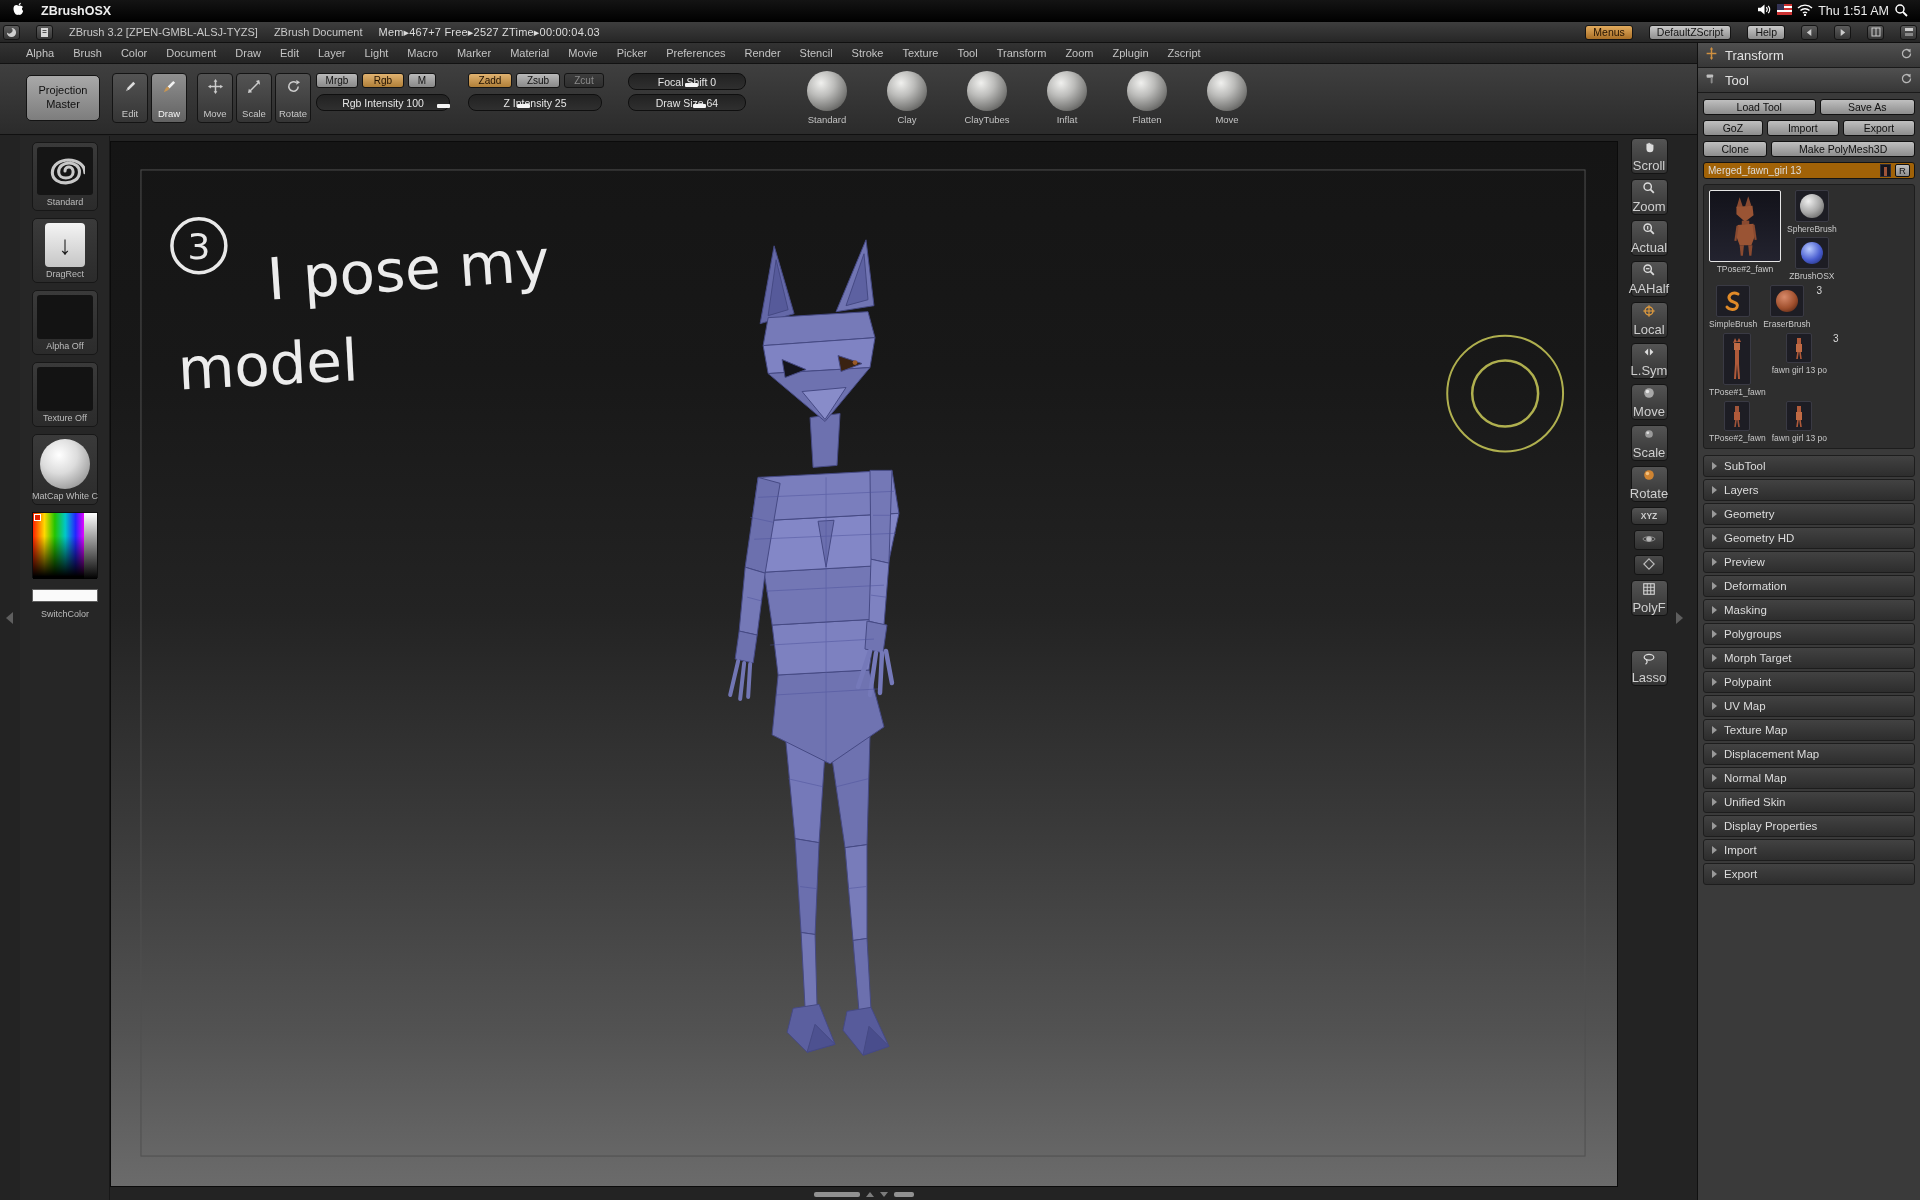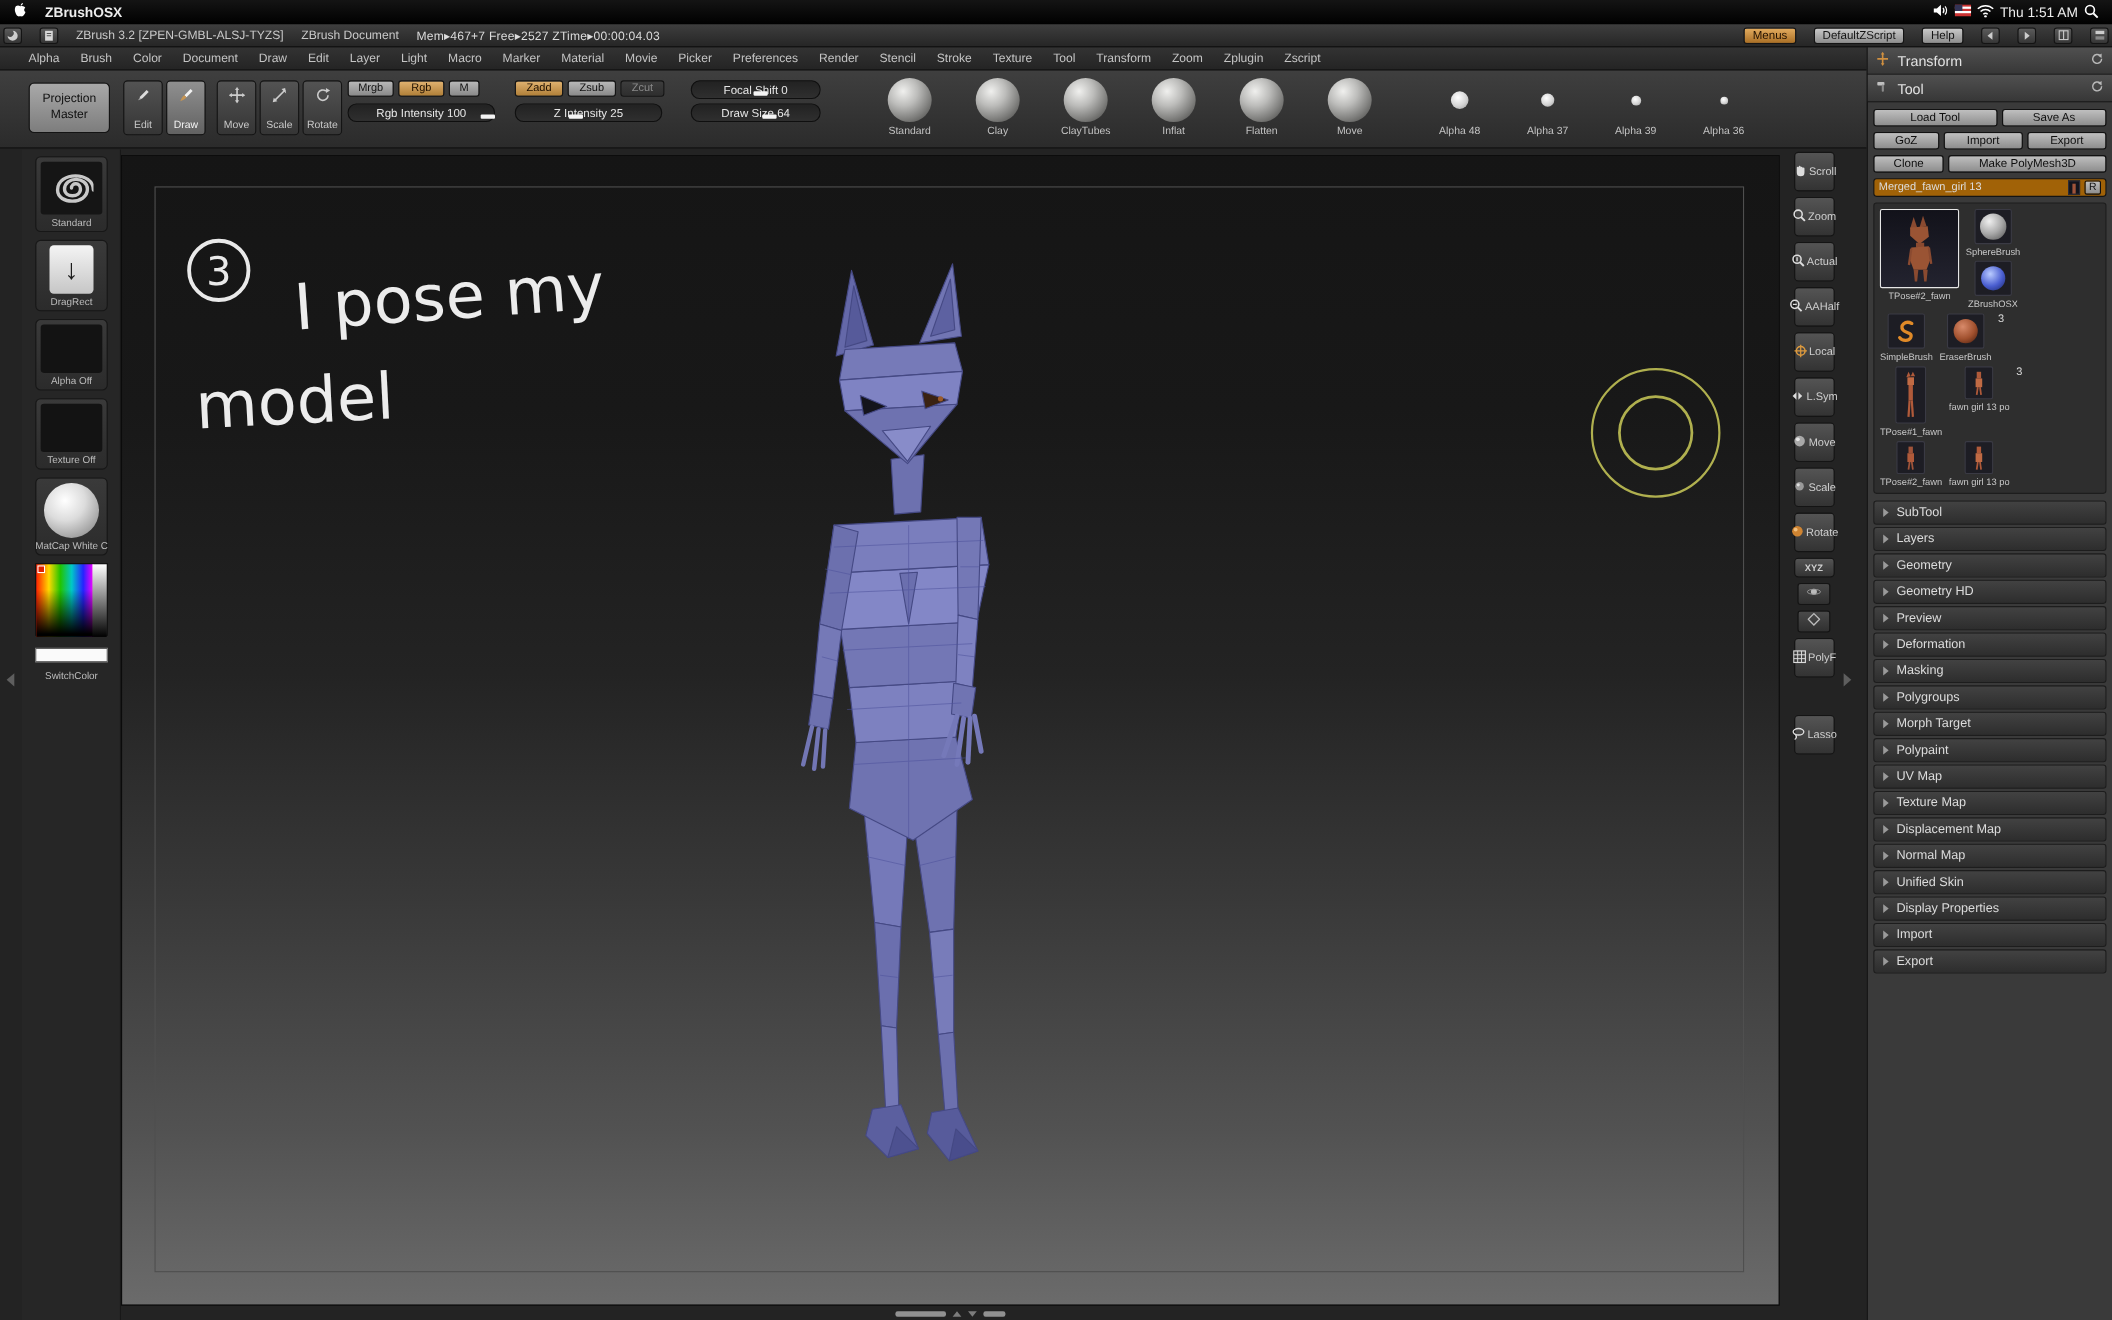--- a/index.html
+++ b/index.html
@@ -68,21 +68,21 @@
 .canvas svg.main{position:absolute;inset:0;width:100%;height:100%}
 .bottom-strip{position:absolute;left:110px;top:1189px;width:1508px;height:11px;display:flex;align-items:center;justify-content:center;gap:6px;z-index:15}
 .sb-bar{height:5px;background:#919191;border-radius:2px}
 .sb-tri-up{width:0;height:0;border-left:4px solid transparent;border-right:4px solid transparent;border-bottom:5px solid #7c7c7c}
 .sb-tri-dn{width:0;height:0;border-left:4px solid transparent;border-right:4px solid transparent;border-top:5px solid #7c7c7c}
 .divider-arrow-l{position:absolute;left:6px;top:612px;width:0;height:0;border-top:6px solid transparent;border-bottom:6px solid transparent;border-right:7px solid #5e5e5e;z-index:22}
 .divider-arrow-r{position:absolute;left:1676px;top:612px;width:0;height:0;border-top:6px solid transparent;border-bottom:6px solid transparent;border-left:7px solid #5e5e5e;z-index:22}
 
 
 .strip{position:absolute;left:1628px;top:138px;width:42px;display:flex;flex-direction:column;align-items:center;gap:5px;z-index:30}
-.strip-btn{width:37px;height:36px;background:linear-gradient(#545454,#333);border:1px solid #141414;border-radius:4px;display:flex;flex-direction:row;align-items:center;justify-content:center;gap:1px;color:#cfcfcf;font-size:10px;white-space:nowrap}
+.strip-btn{width:37px;height:36px;background:linear-gradient(#545454,#333);border:1px solid #141414;border-radius:4px;display:flex;flex-direction:column;align-items:center;justify-content:center;gap:1px;color:#cfcfcf;font-size:13px;white-space:nowrap}
 .strip-btn.slim{height:18px;flex-direction:row;font-size:8.5px;font-weight:bold}
 .strip-mini{width:30px;height:20px;background:linear-gradient(#4a4a4a,#303030);border:1px solid #141414;border-radius:3px;display:flex;align-items:center;justify-content:center}
 .strip-gap{height:24px}
 
 
 .rpanel{position:absolute;left:1697px;top:43px;width:223px;height:1157px;background:#3a3a3a;border-left:1px solid #101010;z-index:45}
 .rp-header{height:25px;background:linear-gradient(#505050,#373737);border-bottom:1px solid #1a1a1a;display:flex;align-items:center;padding:0 7px;gap:7px;color:#e2e2e2;font-size:13px}
 .rp-header .hspacer{flex:1}
 .rp-body{padding:6px 5px 0}
 .btn-row{display:flex;gap:4px;margin-bottom:5px}
@@ -311,46 +311,20 @@
       </div>
         <div class="brush">
         <div class="sphere"></div>
         <div class="brush-label">Flatten</div>
       </div>
         <div class="brush">
         <div class="sphere"></div>
         <div class="brush-label">Move</div>
       </div>
       </div>
-    <div class="alpha-row">
-        <div class="brush">
-        <div class="alpha-dotwrap">
-            <div class="dot"></div>
-          </div>
-        <div class="brush-label">Alpha 48</div>
-      </div>
-        <div class="brush">
-        <div class="alpha-dotwrap">
-            <div class="dot"></div>
-          </div>
-        <div class="brush-label">Alpha 37</div>
-      </div>
-        <div class="brush">
-        <div class="alpha-dotwrap">
-            <div class="dot"></div>
-          </div>
-        <div class="brush-label">Alpha 39</div>
-      </div>
-        <div class="brush">
-        <div class="alpha-dotwrap">
-            <div class="dot"></div>
-          </div>
-        <div class="brush-label">Alpha 36</div>
-      </div>
-      </div>
   </div>
 
   <div class="left-tray"></div>
   <div class="divider-arrow-l"></div>
 
   <div class="left-panel">
     <div class="lp-box">
       <div class="swirl-box">
         <svg width="40" height="38" viewBox="0 0 44 42">
             <path d="M22 21c0-6 9-6 9 1 0 9-16 9-16 0 0-13 23-13 23 0 0 16-30 16-30 1 0-19 36-19 36 0" fill="none" stroke="#c8c8c8" stroke-width="3.4" stroke-linecap="round"></path>

